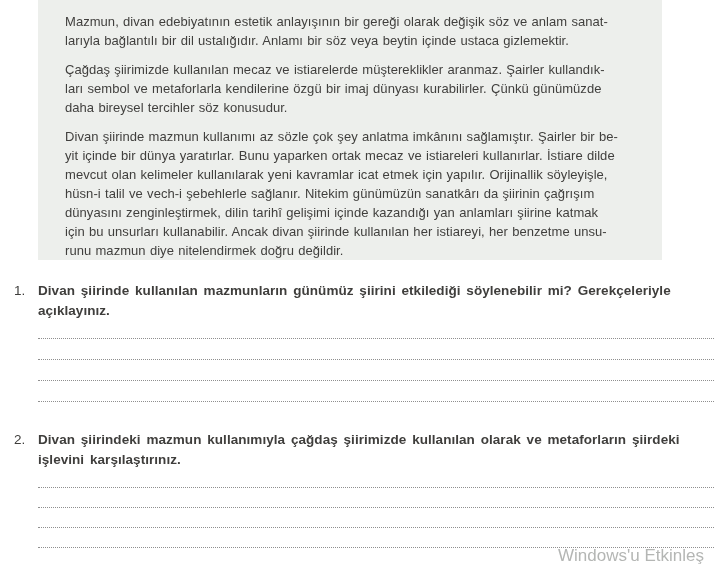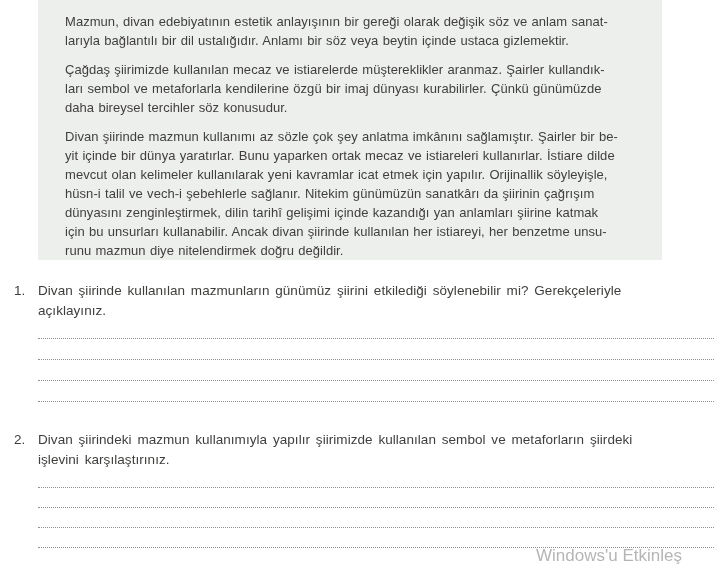--- a/index.html
+++ b/index.html
@@ -47,40 +47,41 @@
   .question .qnum {
     position: absolute;
     left: 0; top: 0;
     width: 24px;
   }
   .question .qtext {
     margin-left: 24px;
     white-space: pre;           
     word-spacing: 2px;
     letter-spacing: 0.05px;
+    font-weight: bold;
   }
   #question-1 { top: 281px; }
   #question-2 { top: 430px; }
   
   .answer-lines {
     position: absolute;
     left: 38px;
     width: 676px;
   }
   #answer-lines-1 { top: 318px; }
   #answer-lines-2 { top: 468px; }
   .answer-lines .aline {
     height: 20px;
     border-bottom: 1px dotted #8f8f8f;
   }
   #answer-lines-2 .aline { height: 19px; }
   
   .watermark {
     position: absolute;
-    left: 536px; top: 546px;
+    left: 558px; top: 546px;
     font-size: 17px;
     color: #b4b6b4;
     white-space: nowrap;
   }
 </style>
 </head>
 <body>
 
 <div class="page">
 
@@ -107,21 +108,21 @@
 
   <div class="answer-lines" id="answer-lines-1">
       <div class="aline"></div>
       <div class="aline"></div>
       <div class="aline"></div>
       <div class="aline"></div>
     </div>
 
   <section class="question" id="question-2">
     <span class="qnum">2.</span>
-    <div class="qtext">Divan şiirindeki mazmun kullanımıyla yapılır şiirimizde kullanılan sembol ve metaforların şiirdeki
+    <div class="qtext">Divan şiirindeki mazmun kullanımıyla çağdaş şiirimizde kullanılan olarak ve metaforların şiirdeki
 işlevini karşılaştırınız.</div>
   </section>
 
   <div class="answer-lines" id="answer-lines-2">
       <div class="aline"></div>
       <div class="aline"></div>
       <div class="aline"></div>
       <div class="aline"></div>
       <div class="aline"></div>
     </div>

